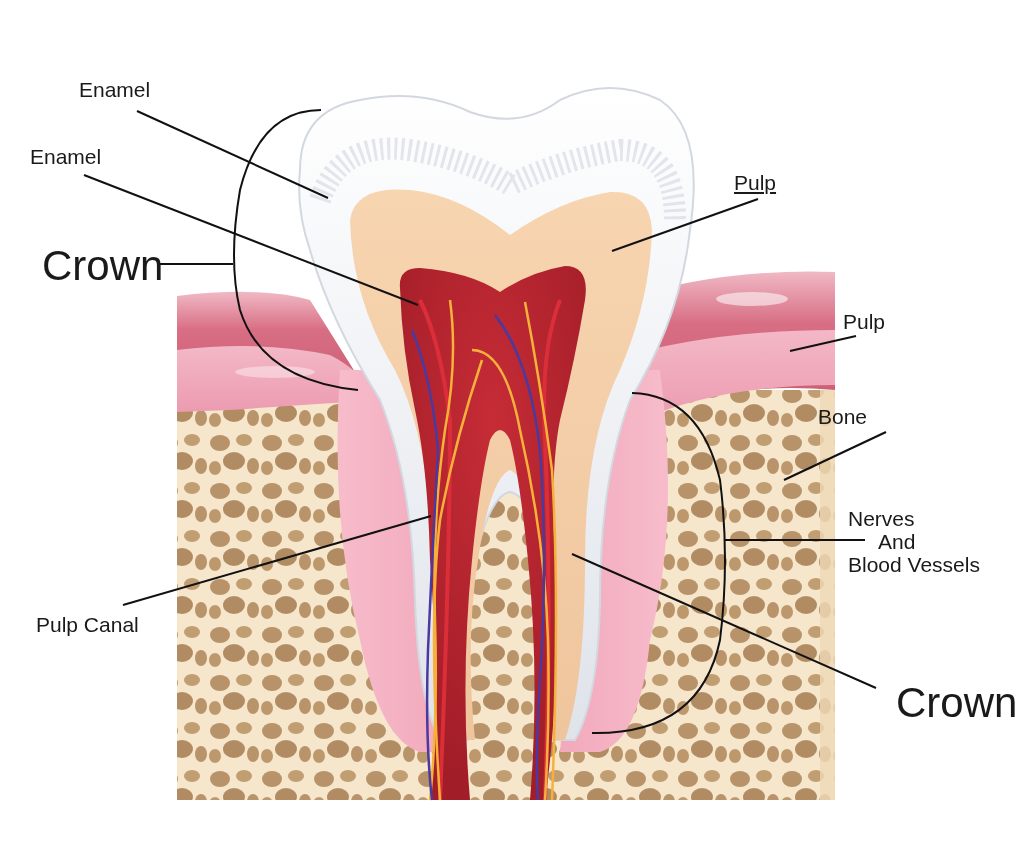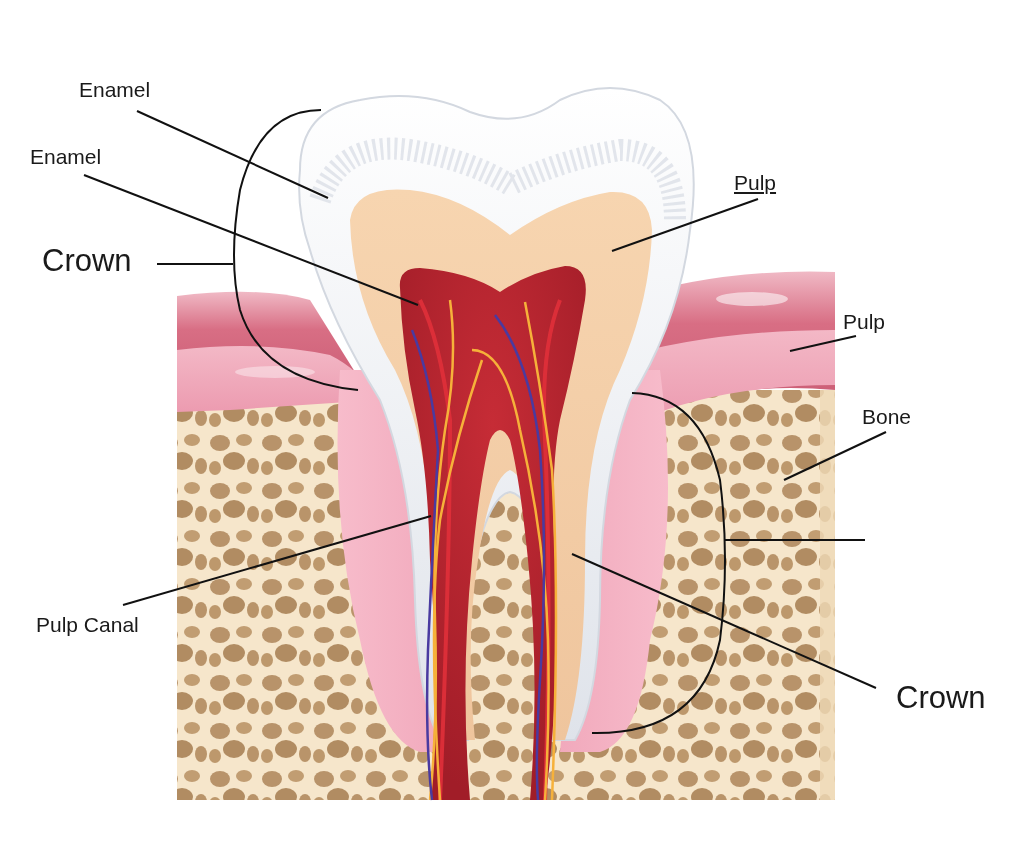--- a/index.html
+++ b/index.html
@@ -1,20 +1,20 @@
 <!DOCTYPE html>
 <html><head>
   <meta charset="utf-8">
   <style>
     html, body { margin: 0; padding: 0; background: #ffffff; }
     body { width: 1023px; height: 843px; overflow: hidden; position: relative; font-family: "Liberation Sans", sans-serif; }
     #stage { position: absolute; left: 0; top: 0; width: 1023px; height: 843px; }
     .lbl { position: absolute; color: #1a1a1a; font-family: "Liberation Sans", sans-serif; white-space: nowrap; line-height: 1; }
     .lbl.sm { font-size: 21px; }
-    .lbl.lg { font-size: 31px; }
+    .lbl.lg { font-size: 42px; }
     .lbl.center { text-align: center; }
     .lbl .ln { display: block; }
   </style>
 </head>
 <body>
 
 <div id="stage">
   <svg width="1023" height="843" viewBox="0 0 1023 843" xmlns="http://www.w3.org/2000/svg">
     <defs>
       <pattern id="bonePattern" x="0" y="0" width="52" height="48" patternUnits="userSpaceOnUse">
@@ -118,16 +118,21 @@
       <line x1="572" y1="554" x2="876" y2="688"></line>
     </g>
   </svg>
 
   
   <div class="lbl sm" style="left:79px; top:79px;">Enamel</div>
   <div class="lbl sm" style="left:30px; top:146px;">Enamel</div>
   <div class="lbl lg" style="left:42px; top:245px;">Crown</div>
   <div class="lbl sm" style="left:734px; top:172px;text-decoration:underline;">Pulp</div>
   <div class="lbl sm" style="left:843px; top:311px;">Pulp</div>
-  <div class="lbl sm" style="left:862px; top:406px;">Bone</div>
+  <div class="lbl sm" style="left:818px; top:406px;">Bone</div>
+  <div class="lbl sm center" style="left:848px; top:507px; line-height:23px;">
+    <span class="ln" style="text-align:left;">Nerves</span>
+    <span class="ln" style="text-align:left; padding-left:30px;">And</span>
+    <span class="ln" style="text-align:left;">Blood Vessels</span>
+  </div>
   <div class="lbl sm" style="left:36px; top:614px;">Pulp Canal</div>
   <div class="lbl lg" style="left:896px; top:682px;">Crown</div>
 </div>
 
 </body></html>

